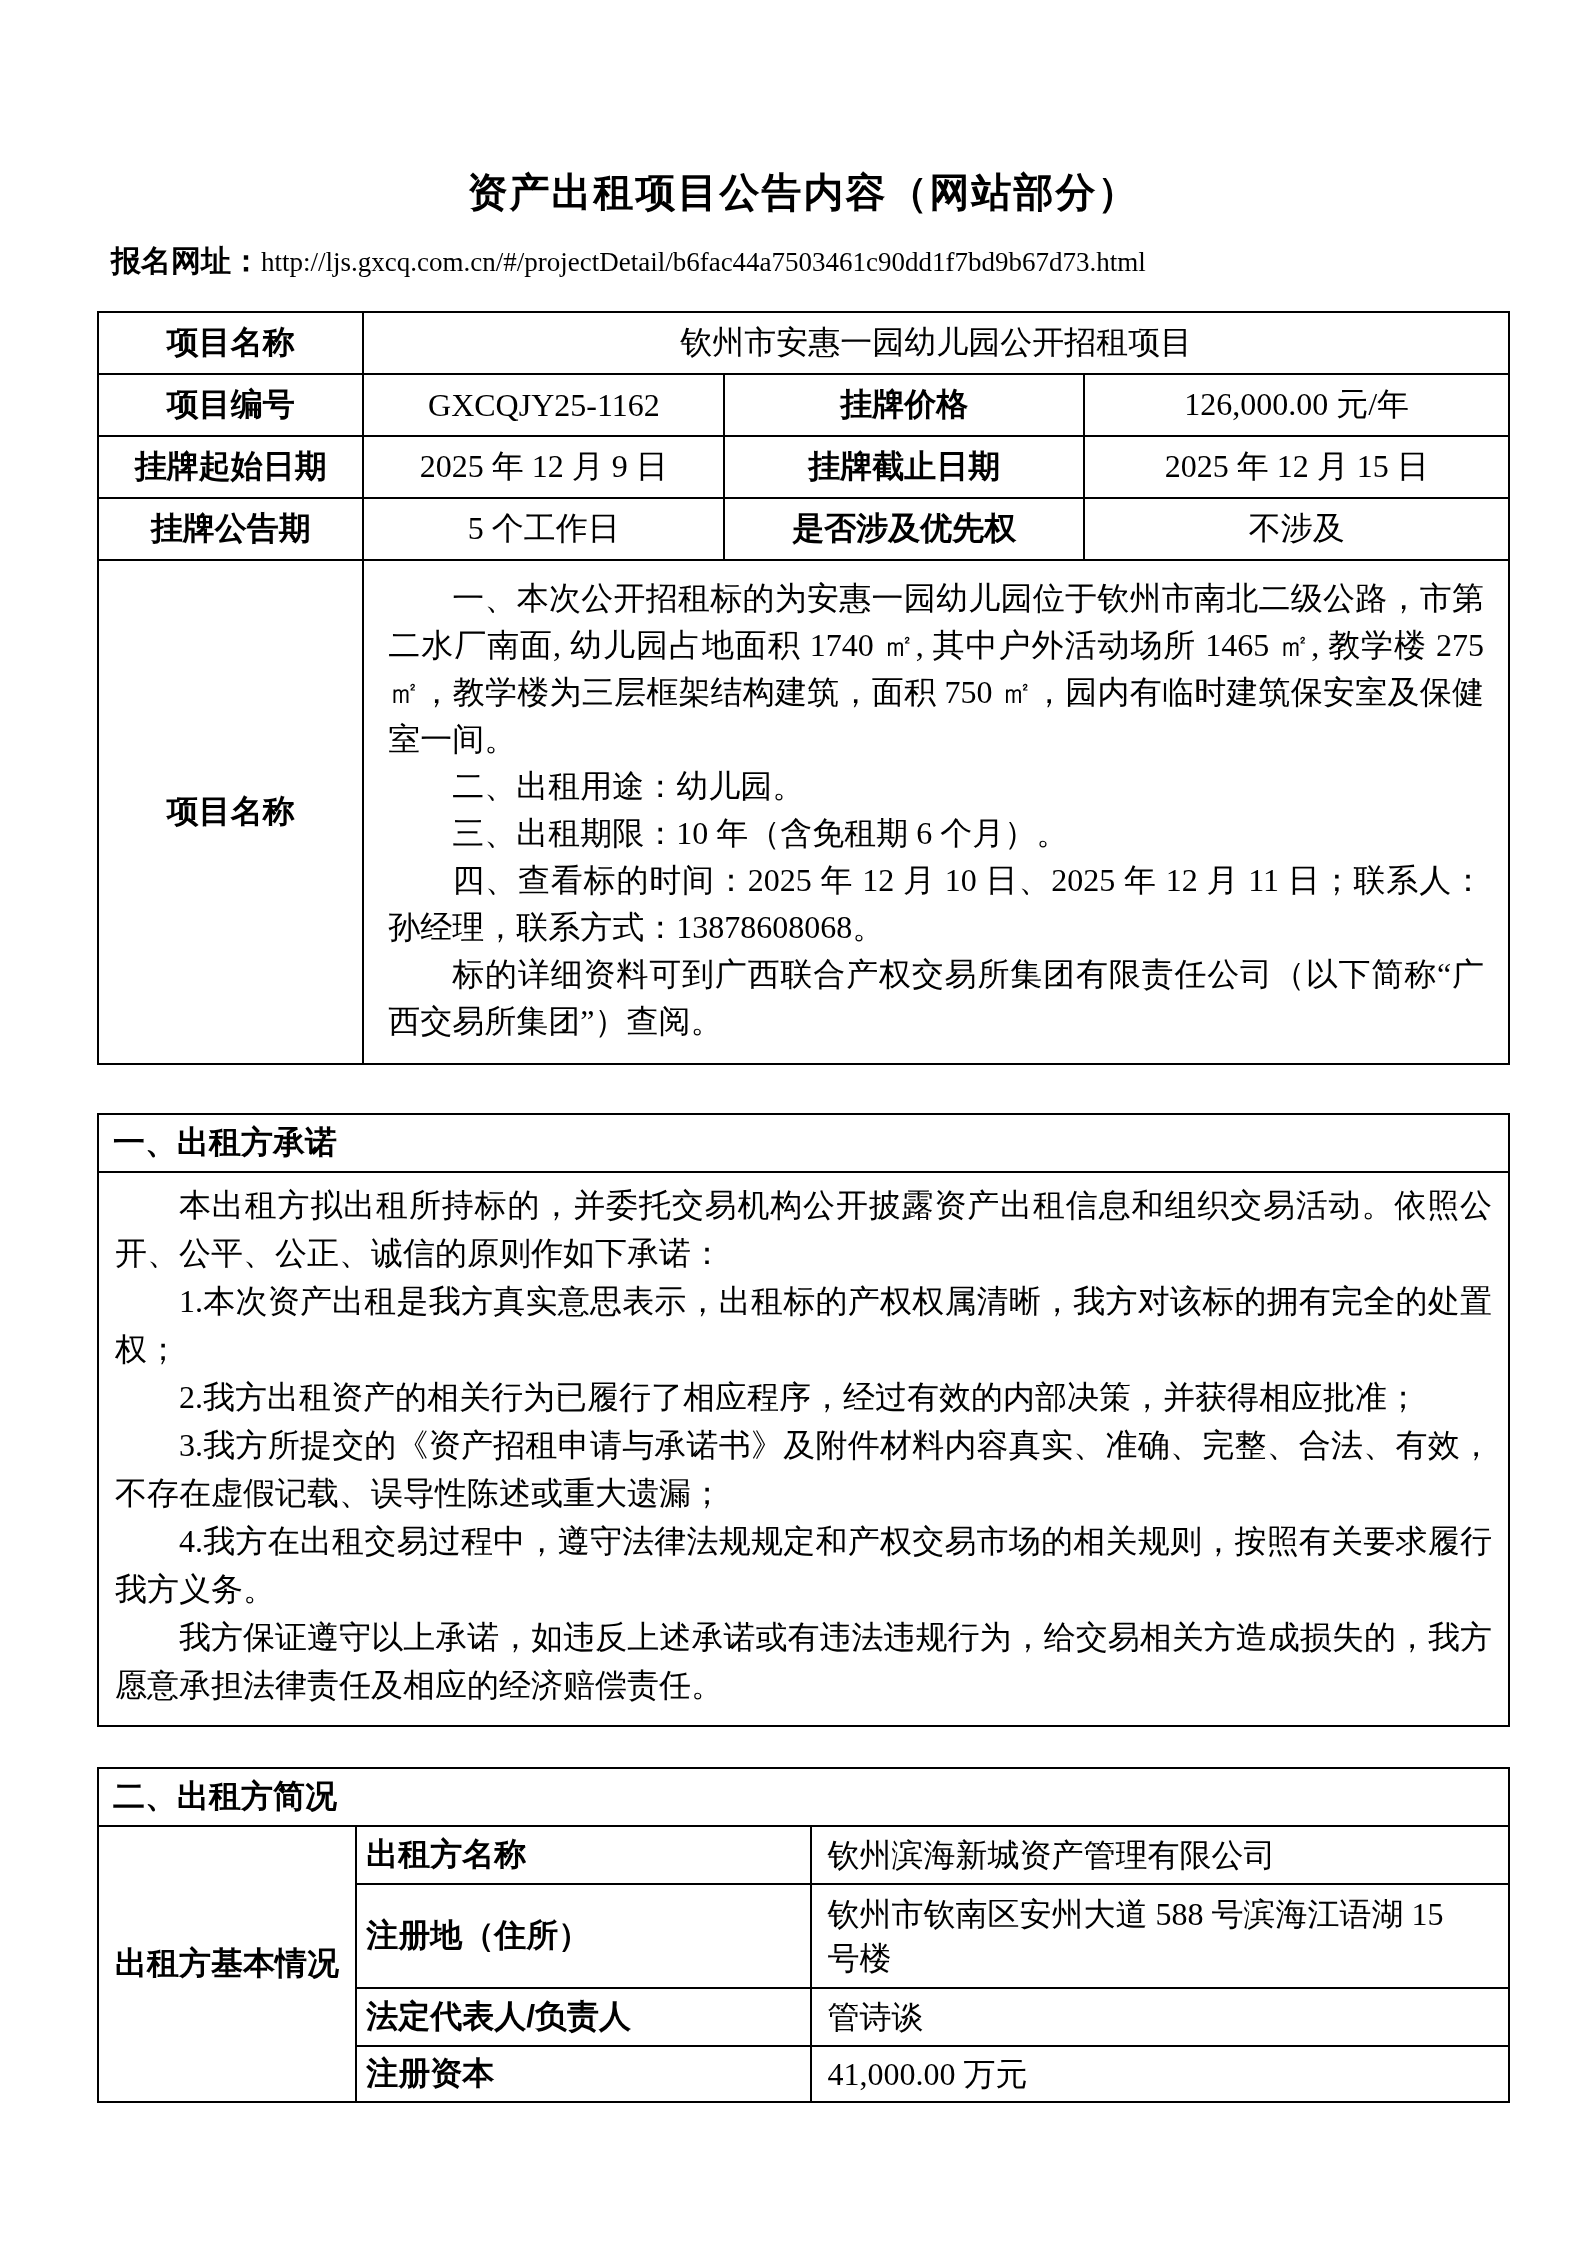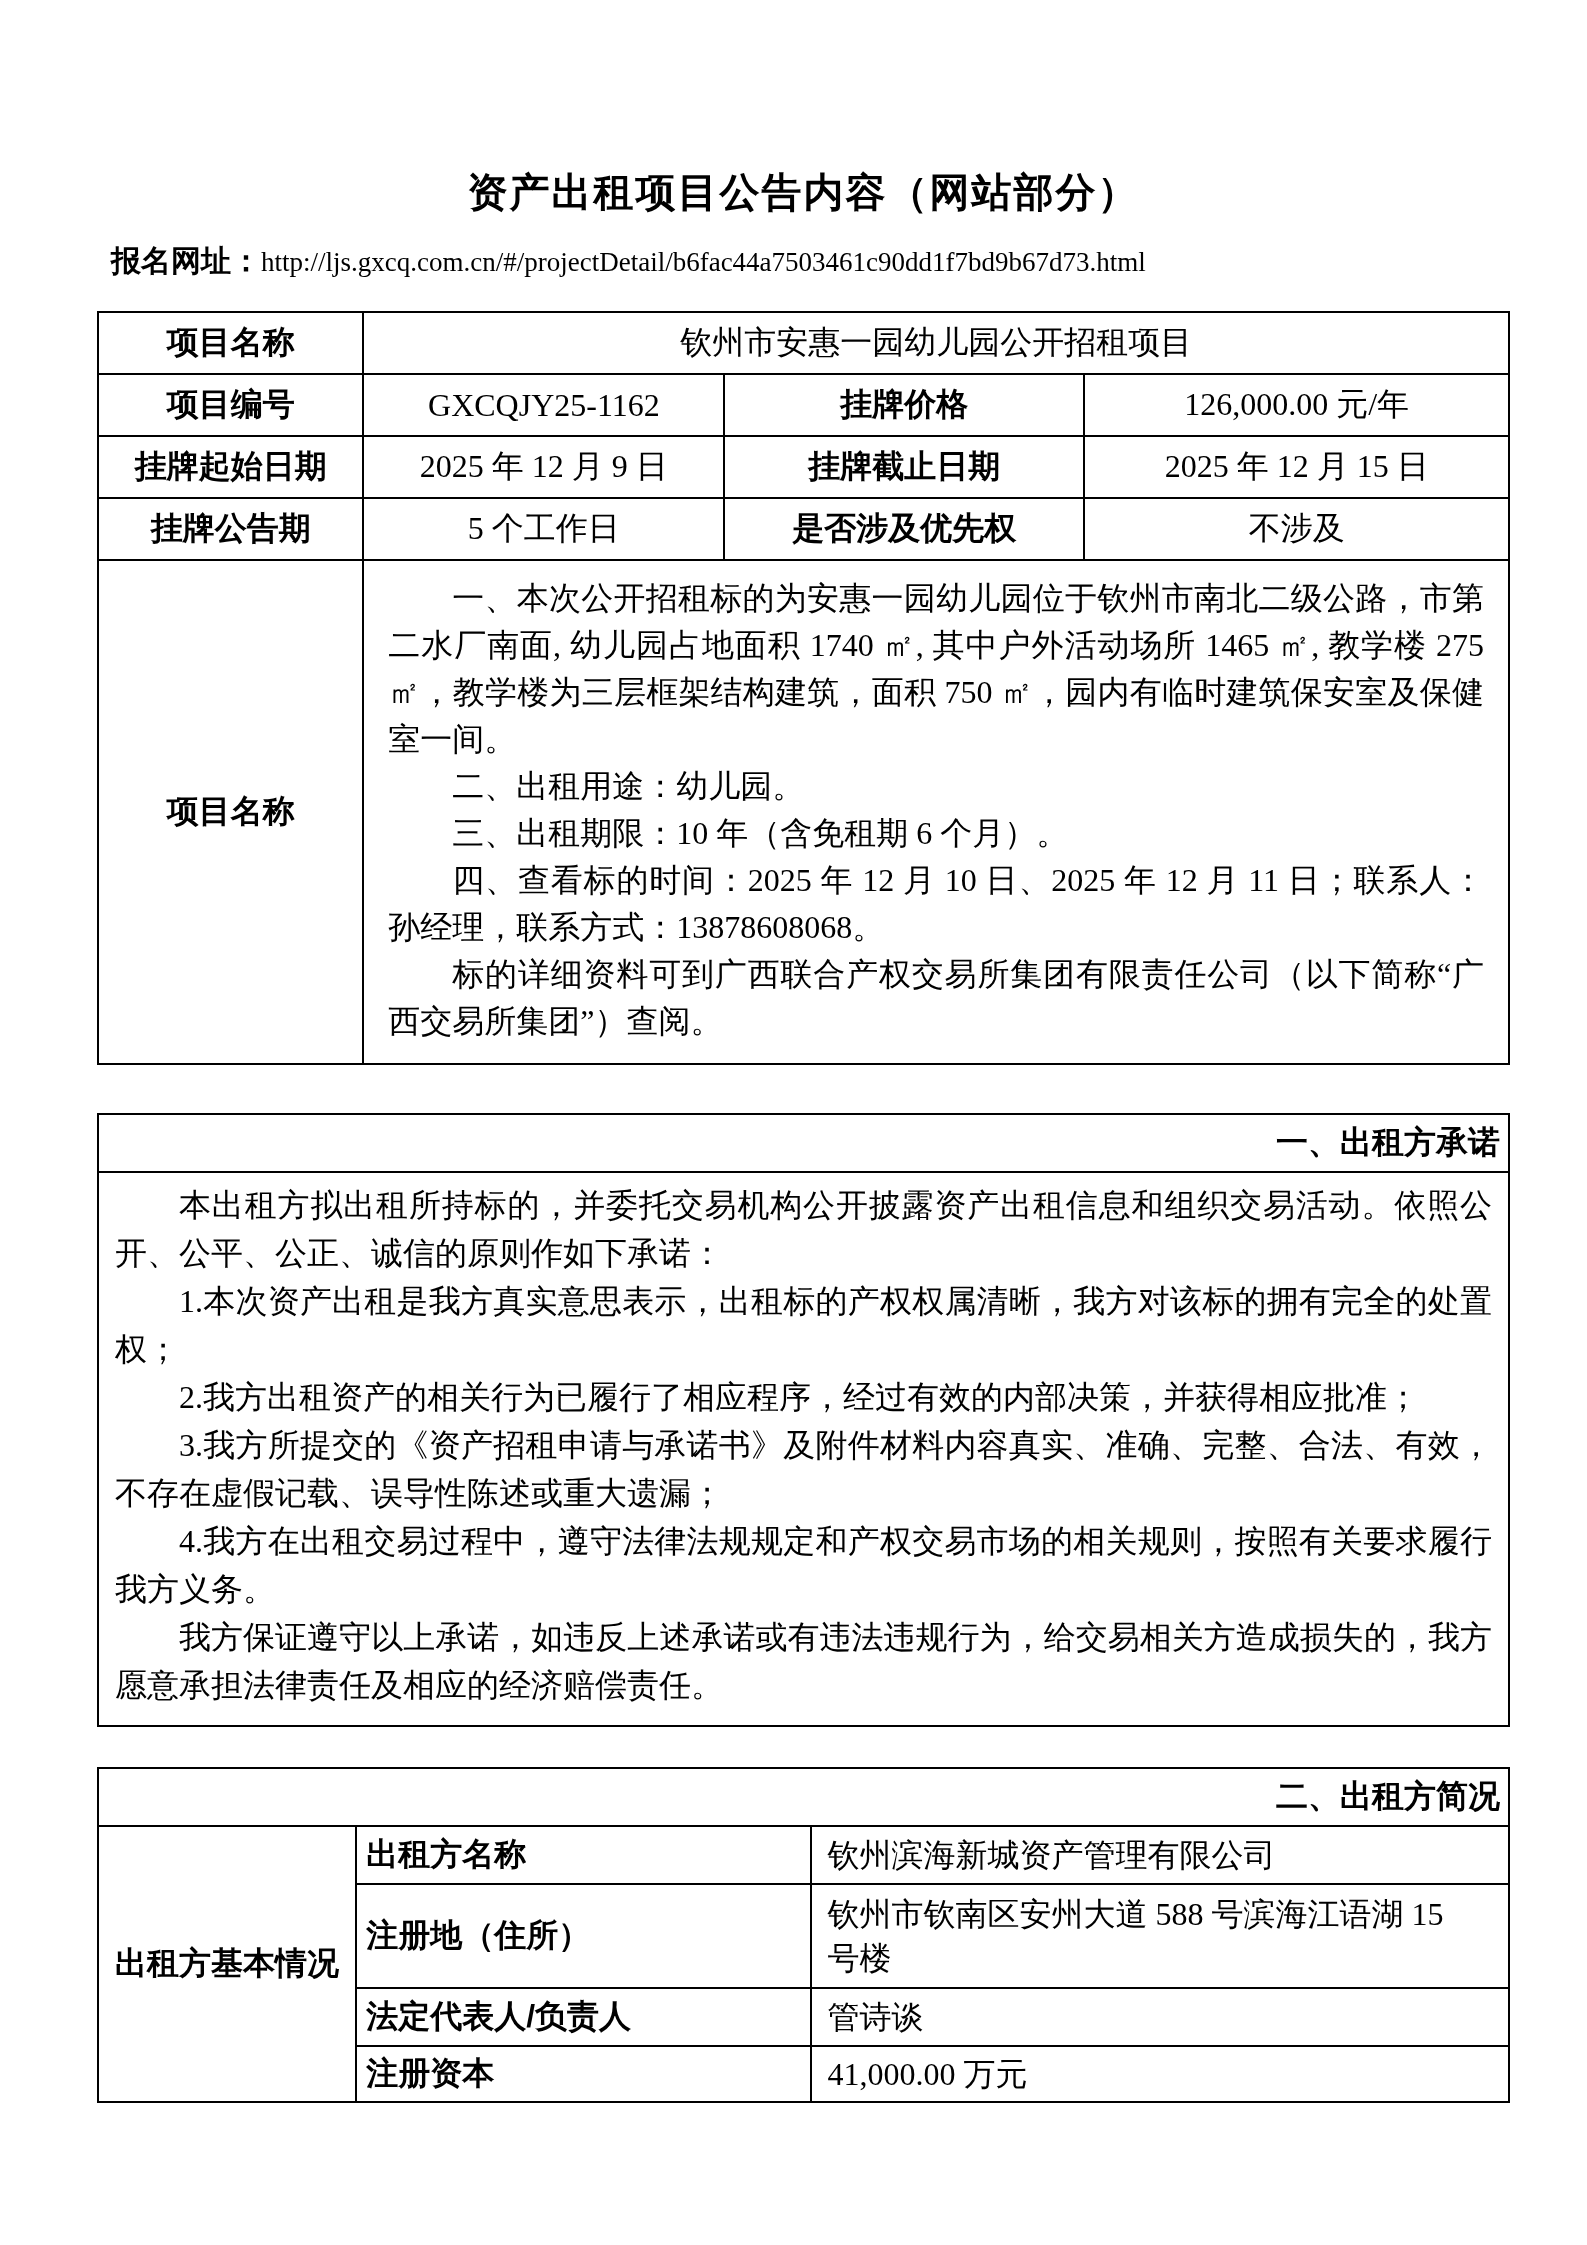--- a/index.html
+++ b/index.html
@@ -72,21 +72,21 @@
     margin: 0;
     text-indent: 2em;
     text-align: justify;
   }
   
   .section-table td { font-size: 32px; }
   .section-heading-cell {
     height: 58px;
     font-size: 32px;
     padding-left: 14px;
-    text-align: right;
+    text-align: left;
     margin-left: 28px;
   }
   .commitment-table { margin-top: 48px; }
   .commitment-body {
     padding: 8px 16px 16px 16px;
     line-height: 48px;
     text-align: left;
   }
   .commitment-body p {
     margin: 0;

